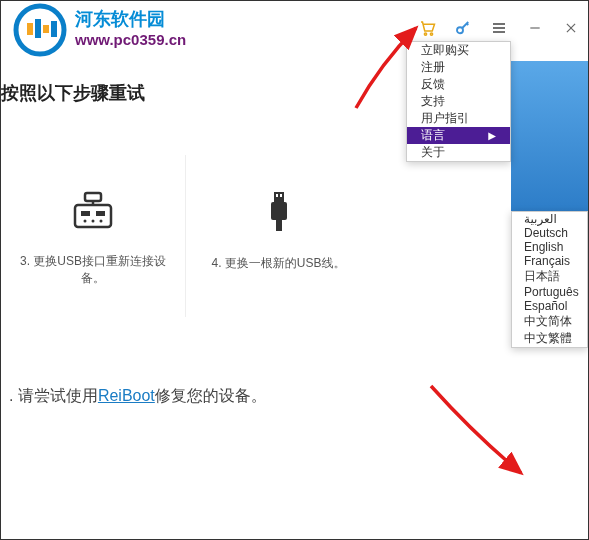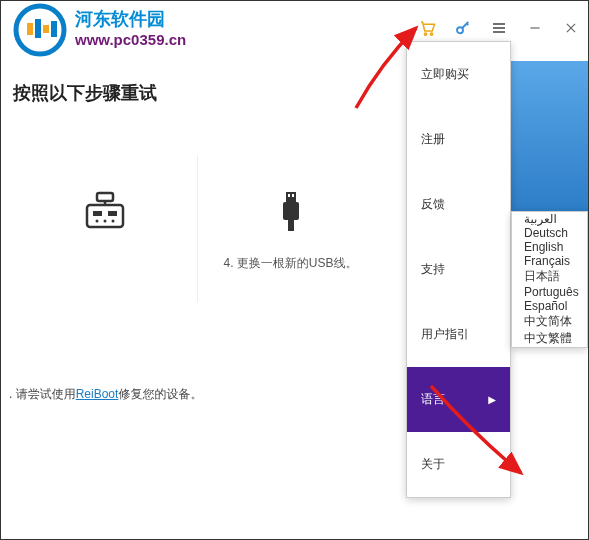--- a/index.html
+++ b/index.html
@@ -65,21 +65,21 @@
     .cart-icon { color: #e8a817; }
     .key-icon { color: #3a8fd8; }
     .hamburger-icon { color: #555; }
     .minimize-icon, .close-icon { color: #666; }
 
     .content {
       position: absolute;
       top: 80px;
       left: 0;
       right: 0;
-      padding: 0 12px;
+      padding: 0 0;
     }
     .heading {
       font-size: 18px;
       font-weight: bold;
       color: #222;
       margin-bottom: 50px;
     }
     .steps {
       display: flex;
       gap: 0;
@@ -97,41 +97,41 @@
       justify-content: center;
     }
     .step-text {
       font-size: 12px;
       color: #555;
     }
     .footer-text {
       position: absolute;
       top: 385px;
       left: 8px;
-      font-size: 12px;
+      font-size: 16px;
       color: #444;
     }
     .footer-text a {
       color: #1a7cc4;
       text-decoration: underline;
       cursor: pointer;
     }
 
     .dropdown-menu {
       position: absolute;
       top: 40px;
       left: 405px;
       width: 105px;
       background: #fff;
       border: 1px solid #ccc;
       box-shadow: 0 2px 8px rgba(0,0,0,0.2);
       z-index: 100;
     }
     .menu-item {
-      padding: 24px 14px;
+      padding: 0 14px;
       font-size: 12px;
       color: #333;
       cursor: pointer;
       display: flex;
       justify-content: space-between;
       align-items: center;
       text-align: right;
     }
     .menu-item.active {
       background: #4c1d95;
@@ -247,20 +247,21 @@
           <rect x="4" y="14" width="36" height="22" rx="3" fill="none" stroke="#333" stroke-width="2.5"></rect>
           <rect x="10" y="20" width="9" height="5" fill="#333"></rect>
           <rect x="25" y="20" width="9" height="5" fill="#333"></rect>
           <circle cx="14" cy="30" r="1.5" fill="#333"></circle>
           <circle cx="22" cy="30" r="1.5" fill="#333"></circle>
           <circle cx="30" cy="30" r="1.5" fill="#333"></circle>
           <rect x="14" y="2" width="16" height="8" rx="2" fill="none" stroke="#333" stroke-width="2.5"></rect>
           <line x1="22" y1="10" x2="22" y2="14" stroke="#333" stroke-width="2.5"></line>
         </svg>
       </div>
+      <div class="step-text">3. 更换USB接口重新连接设备。</div>
     </div>
     <div class="step-card">
       <div class="step-icon">
         <svg width="22" height="40" viewBox="0 0 22 40" fill="#333">
           <rect x="6" y="1" width="10" height="10" fill="#333"></rect>
           <rect x="8" y="3" width="2" height="3" fill="#fff"></rect>
           <rect x="12" y="3" width="2" height="3" fill="#fff"></rect>
           <rect x="3" y="11" width="16" height="18" rx="2" fill="#333"></rect>
           <rect x="8" y="29" width="6" height="11" fill="#333"></rect>
         </svg>

